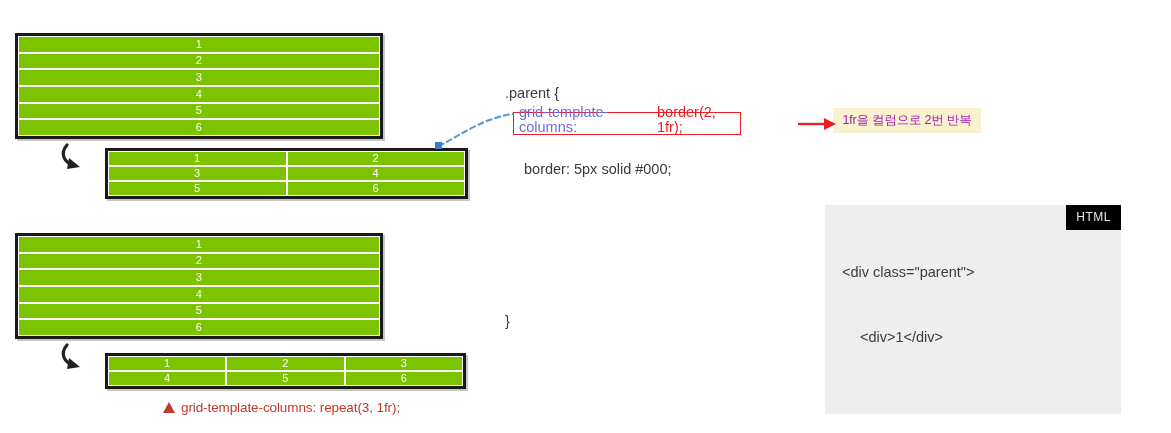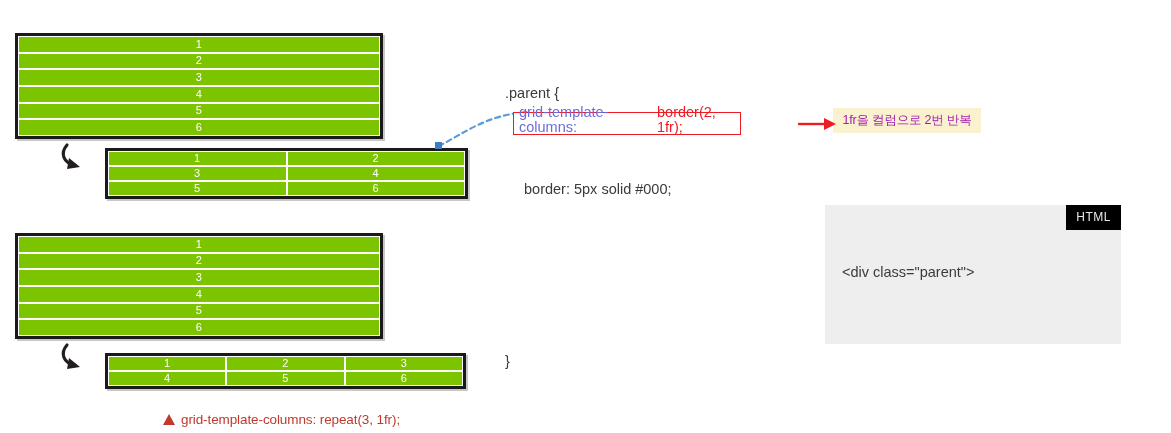--- a/index.html
+++ b/index.html
@@ -60,21 +60,21 @@
     position: absolute;
     left: 505px;
     top: 30px;
     width: 330px;
     font-size: 14.5px;
     line-height: 25.4px;
     color: #3b3b3b;
     white-space: pre;
   }
   .code-line { height: 25.4px; white-space: pre; }
-  .indent { padding-left: 19px; margin-top: 20px; }
+  .indent { padding-left: 19px; }
 
   
   #highlight-row {
     position: absolute;
     left: 513px;
     top: 112px;
     width: 228px;
     height: 23px;
     box-sizing: border-box;
     border: 1.4px solid #ee1c25;
@@ -111,21 +111,21 @@
     letter-spacing: -0.2px;
     z-index: 3;
   }
 
   
   #html-panel {
     position: absolute;
     left: 825px;
     top: 205px;
     width: 296px;
-    height: 139px;
+    height: 209px;
     background: #eeeeee;
   }
   #html-badge {
     position: absolute;
     right: 0;
     top: 0;
     background: #000000;
     color: #e8e8e8;
     font-size: 12px;
     padding: 5px 10px 6px 10px;
@@ -147,21 +147,20 @@
   #bottom-caption {
     position: absolute;
     left: 163px;
     top: 400px;
     font-size: 13.5px;
     color: #c0392b;
     display: flex;
     align-items: center;
     gap: 6px;
     letter-spacing: -0.1px;
-    margin-top: 12px;
   }
   #caption-triangle {
     width: 0; height: 0;
     border-left: 6.5px solid transparent;
     border-right: 6.5px solid transparent;
     border-bottom: 11px solid #c0392b;
   }
 </style>
 </head>
 <body>
@@ -247,19 +246,20 @@
 </svg>
 
 <div id="callout-box">
   <span>1fr을 컬럼으로 2번 반복</span>
 </div>
 
 <div id="html-panel">
   <div id="html-badge">HTML</div>
   <div id="html-code">
     <div class="html-line">&lt;div class="parent"&gt;</div>
+    <div class="html-line html-indent">&lt;div&gt;1&lt;/div&gt;</div>
     
     
     
     
     
   </div>
 </div>
 
 </body></html>

